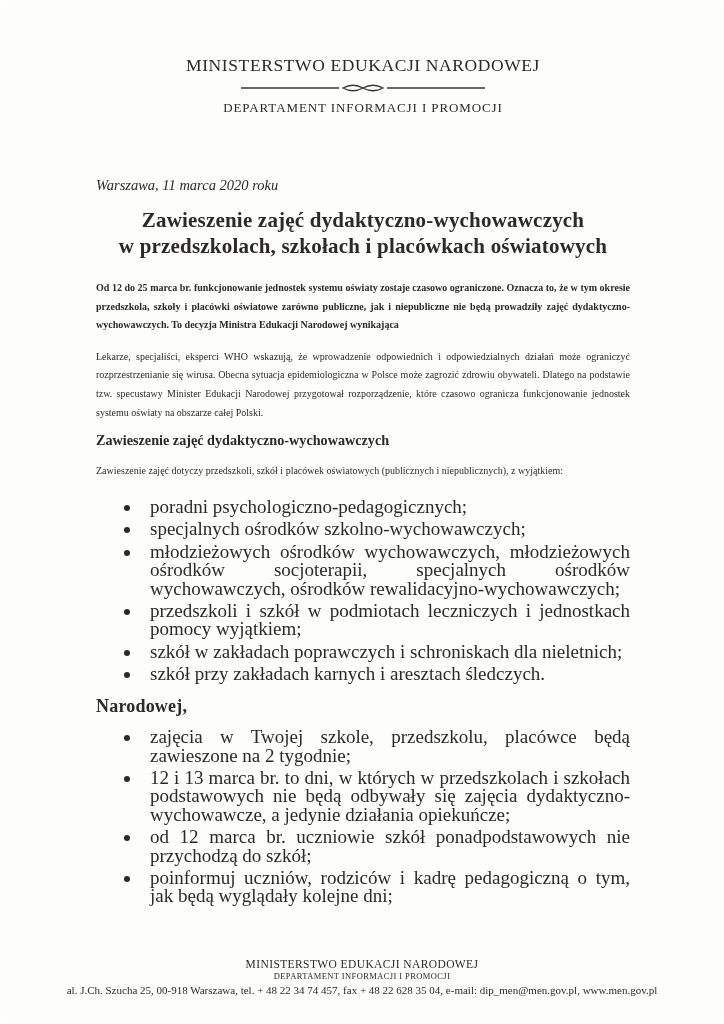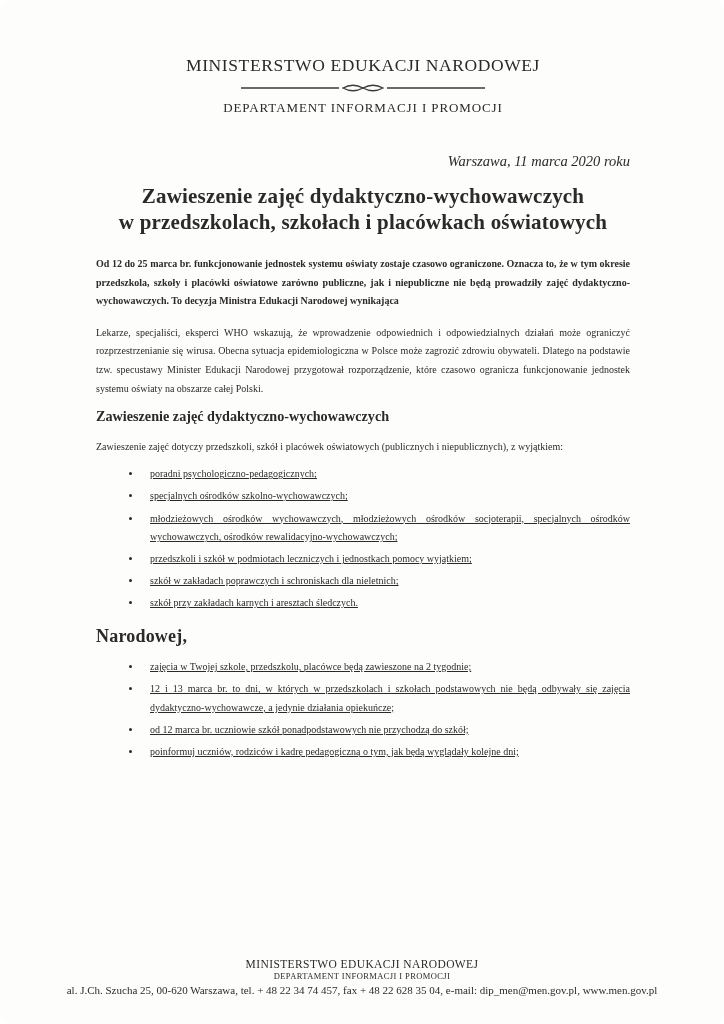--- a/index.html
+++ b/index.html
@@ -38,22 +38,22 @@
   }
   .department {
     font-size: 13px;
     letter-spacing: 0.9px;
     line-height: 17px;
     white-space: nowrap;
   }
 
   
   .dateline {
-    margin-top: 36px;
-    text-align: right;
+    margin-top: 60px;
+    text-align: left;
     font-style: italic;
     font-size: 14.5px;
     line-height: 19px;
   }
   .doc-title {
     margin: 12px 0 0 0;
     text-align: center;
     font-size: 21px;
     font-weight: bold;
     line-height: 26px;
@@ -73,27 +73,26 @@
   .sec-heading {
     margin: 0;
     margin-top: 9px;
     font-size: 14.2px;
     font-weight: bold;
     line-height: 18.6px;
   }
   .p-intro { margin-top: 12px !important; }
 
   ul.bullets {
-    margin: 9px 0 0 0;
+    margin: 18px 0 0 0;
     padding: 0 0 0 46px;
-    font-size: 10px;
+    font-size: 19px;
     line-height: 18.6px;
     text-align: justify;
     list-style: disc outside;
-    text-decoration: underline;
   }
   ul.bullets li {
     padding-left: 8px;
     margin-bottom: 3.5px;
   }
 
   .directors-heading {
     margin: 0;
     margin-top: 12px;
     font-size: 18px;
@@ -181,15 +180,15 @@
           <li>od 12 marca br. uczniowie szkół ponadpodstawowych nie przychodzą do szkół;</li>
           <li>poinformuj uczniów, rodziców i kadrę pedagogiczną o tym, jak będą wyglądały kolejne dni;</li>
         </ul>
 
     </div>
   </div>
 
   <footer class="page-footer">
     <div class="f-ministry">MINISTERSTWO EDUKACJI NARODOWEJ</div>
     <div class="f-department">DEPARTAMENT INFORMACJI I PROMOCJI</div>
-    <div class="f-address">al. J.Ch. Szucha 25, 00-620 Warszawa, tel. + 48 22 34 74 457, fax + 48 22 628 35 04, e-mail: dip_men@men.gov.pl, www.men.gov.pl</div>
+    <div class="f-address">al. J.Ch. Szucha 25, 00-918 Warszawa, tel. + 48 22 34 74 457, fax + 48 22 628 35 04, e-mail: dip_men@men.gov.pl, www.men.gov.pl</div>
   </footer>
 </div>
 
 </body></html>

